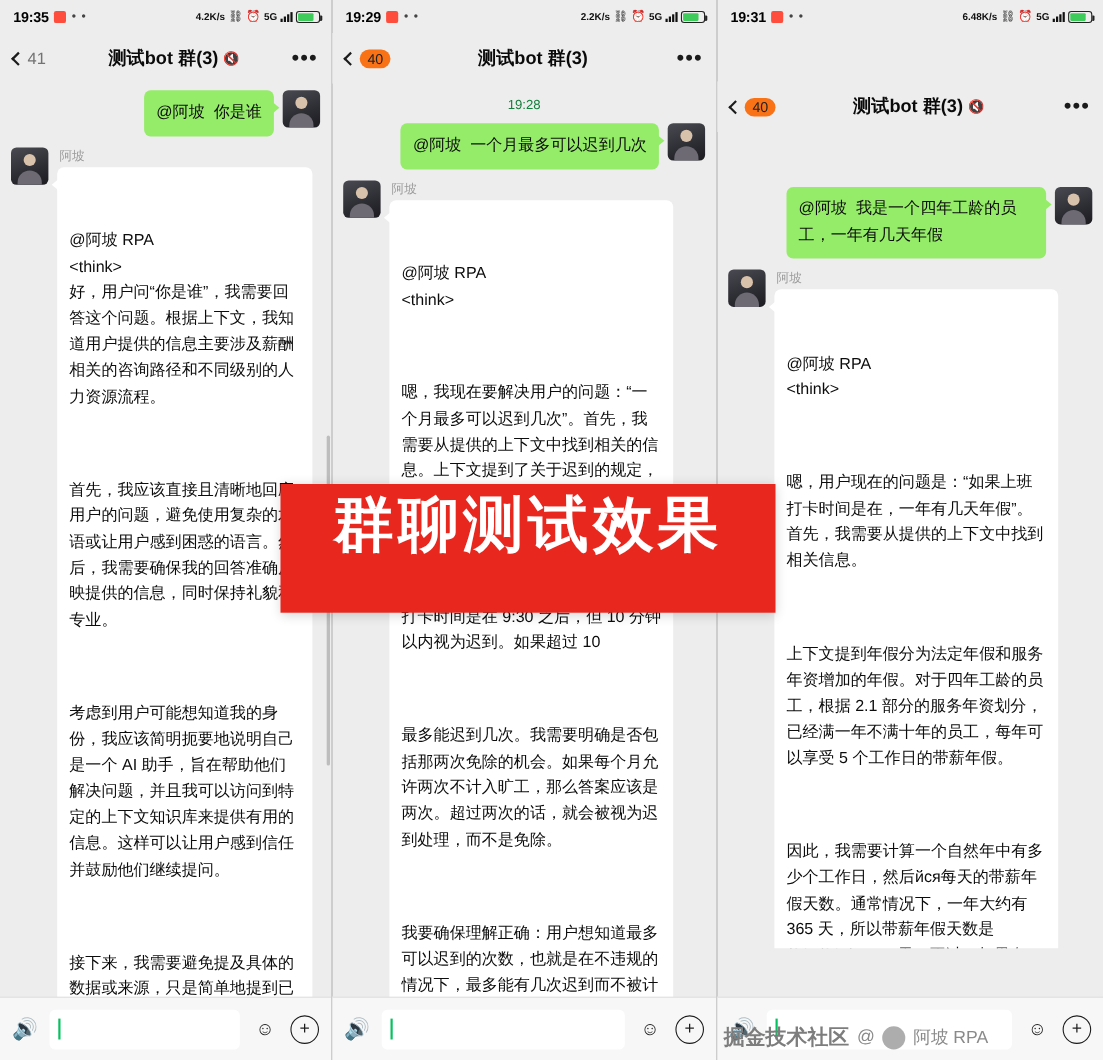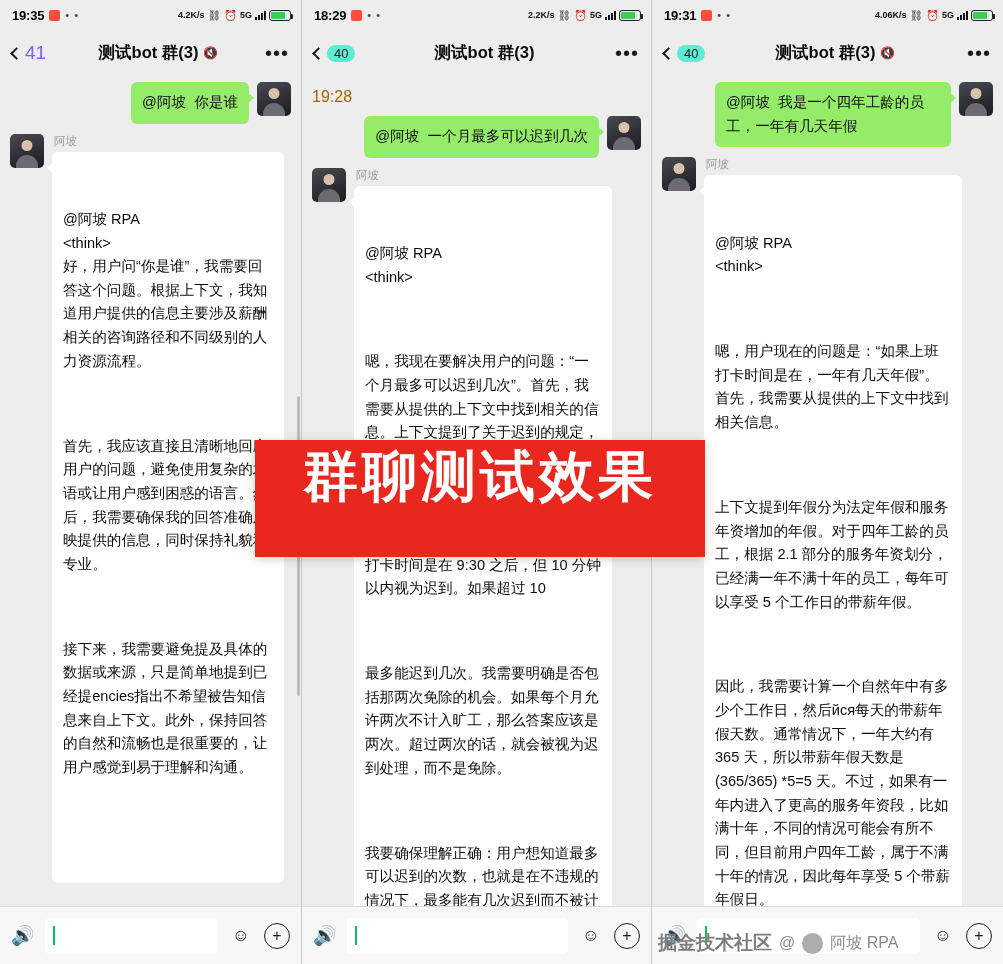--- a/index.html
+++ b/index.html
@@ -18,21 +18,21 @@
     position: relative;
     height: 964px;
     background: #ededed;
     display: flex;
     flex-direction: column;
     overflow: hidden;
     border-right: 1px solid #c9c9c9;
   }
   .panel.p1 { width: 302px; }
   .panel.p2 { width: 350px; }
-  .panel.p3 { width: 351px; border-right: none; }
+  .panel.p3 { width: 351px; border-right: none; gap: 44px; }
 
   
   .statusbar {
     height: 30px;
     display: flex;
     align-items: center;
     justify-content: space-between;
     padding: 0 10px 0 12px;
     font-size: 12.5px;
     color: #000;
@@ -79,24 +79,24 @@
   }
   .nav-back { display: flex; align-items: center; gap: 4px; cursor: pointer; }
   .chevron-left {
     width: 9px; height: 9px;
     border-left: 2px solid #1b1b1b;
     border-bottom: 2px solid #1b1b1b;
     transform: rotate(45deg);
     display: block;
   }
   .nav-badge {
-    font-size: 19px; color: #8b5cf6;
+    font-size: 15px; color: #737373;
   }
   .nav-badge.pill {
-    background: #5eead4; color: #222;
+    background: #f97316; color: #222;
     border-radius: 9px; padding: 1px 7px; font-size: 13px;
   }
   .nav-title-wrap {
     position: absolute; left: 16px; right: 0;
     display: flex; align-items: center; justify-content: center; gap: 5px;
     pointer-events: none;
   }
   .nav-title { font-size: 16.5px; font-weight: 600; color: #0a0a0a; }
   .mute-icon { font-size: 12px; color: #9a9a9a; }
   .nav-more {
@@ -105,23 +105,23 @@
   }
 
   
   .chat {
     flex: 1 1 auto;
     overflow: hidden;
     padding: 6px 10px 10px 10px;
     position: relative;
   }
   .ts {
-    text-align: left;
-    color: #a16207;
-    font-size: 16px;
+    text-align: center;
+    color: #15803d;
+    font-size: 12px;
     margin: 6px 0 10px;
   }
   .row { display: flex; align-items: flex-start; margin-bottom: 10px; }
   .row.out { justify-content: flex-end; }
   .avatar {
     width: 34px; height: 34px; border-radius: 5px;
     flex: none;
     background: linear-gradient(160deg,#4a4a52 0%, #2c2c33 60%, #1b1b20 100%);
     position: relative; overflow: hidden;
   }
@@ -296,20 +296,21 @@
 
       <div class="row">
         <div class="avatar"></div>
         <div class="bubble-col">
           <div class="sender">阿坡</div>
           <div class="bubble in">
             <div class="p">@阿坡 RPA
 &lt;think&gt;
 好，用户问“你是谁”，我需要回答这个问题。根据上下文，我知道用户提供的信息主要涉及薪酬相关的咨询路径和不同级别的人力资源流程。</div>
             <div class="p">首先，我应该直接且清晰地回应用户的问题，避免使用复杂的术语或让用户感到困惑的语言。然后，我需要确保我的回答准确反映提供的信息，同时保持礼貌和专业。</div>
+            <div class="p">考虑到用户可能想知道我的身份，我应该简明扼要地说明自己是一个 AI 助手，旨在帮助他们解决问题，并且我可以访问到特定的上下文知识库来提供有用的信息。这样可以让用户感到信任并鼓励他们继续提问。</div>
             <div class="p">接下来，我需要避免提及具体的数据或来源，只是简单地提到已经提encies指出不希望被告知信息来自上下文。此外，保持回答的自然和流畅也是很重要的，让用户感觉到易于理解和沟通。</div>
             
             
           </div>
         </div>
       </div>
     </div>
 
     <div class="inputbar">
       <div class="voice-icon">🔊</div>
@@ -317,21 +318,21 @@
         <span class="caret"></span>
       </div>
       <div class="emoji-icon">☺</div>
       <div class="plus-icon">+</div>
     </div>
   </div>
 
   <div class="panel p2">
     <div class="statusbar">
       <div class="sb-left">
-        <span class="sb-time">18:29</span>
+        <span class="sb-time">19:29</span>
         <span class="sb-dot-red"></span>
         <span class="sb-dots">• •</span>
       </div>
       <div class="sb-right">
         <span class="sb-net">2.2K/s</span>
         <span class="ic">⛓</span>
         <span class="ic">⏰</span>
         <span class="sb-net">5G</span>
         <span class="sb-sig">
             <i></i>
@@ -395,21 +396,21 @@
   </div>
 
   <div class="panel p3">
     <div class="statusbar">
       <div class="sb-left">
         <span class="sb-time">19:31</span>
         <span class="sb-dot-red"></span>
         <span class="sb-dots">• •</span>
       </div>
       <div class="sb-right">
-        <span class="sb-net">4.06K/s</span>
+        <span class="sb-net">6.48K/s</span>
         <span class="ic">⛓</span>
         <span class="ic">⏰</span>
         <span class="sb-net">5G</span>
         <span class="sb-sig">
             <i></i>
             <i></i>
             <i></i>
             <i></i>
           </span>
         <span class="sb-batt">

